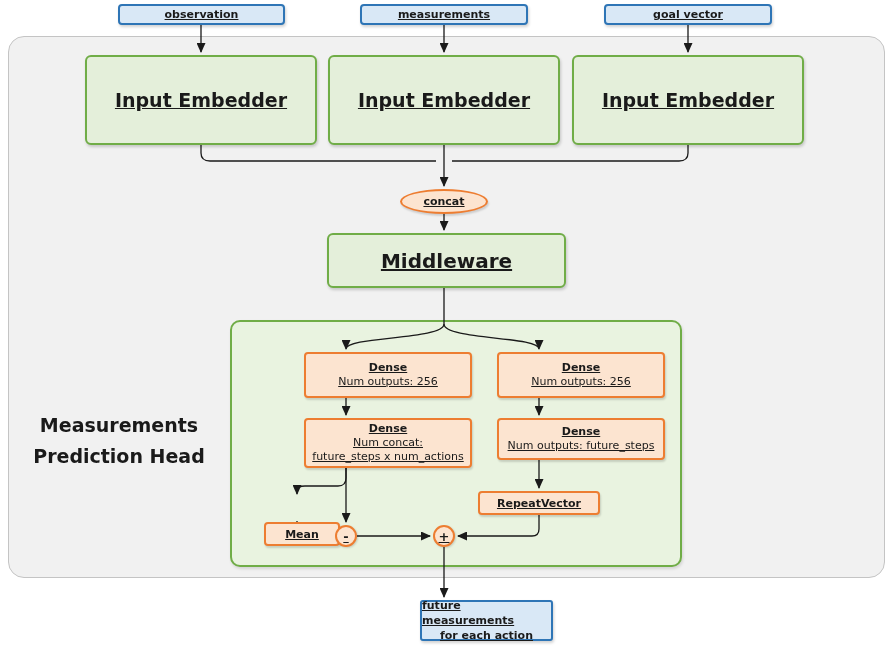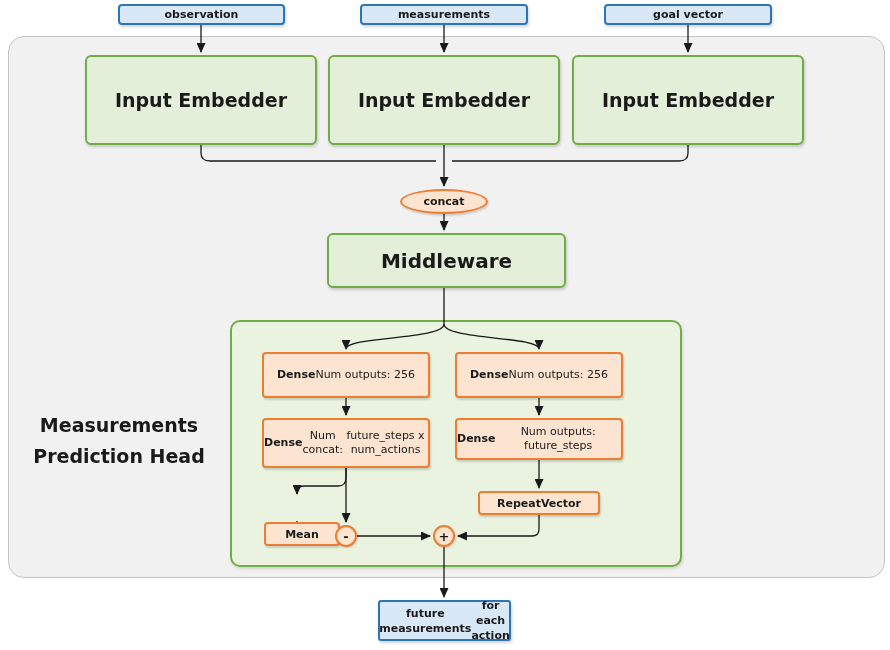--- a/index.html
+++ b/index.html
@@ -2,22 +2,22 @@
 <html><head>
 <meta charset="utf-8">
 <style>
   html,body{margin:0;padding:0;background:#ffffff;}
   .canvas{
     position:relative;width:890px;height:650px;
     font-family:"DejaVu Sans","Liberation Sans",sans-serif;
     color:#1a1a1a;overflow:hidden;background:#ffffff;
   }
   .abs{position:absolute;box-sizing:border-box;}
-  .center{display:flex;align-items:center;justify-content:center;text-align:center;}
-  .col{flex-direction:row;}
+  .center{display:flex;align-items:center;justify-content:center;text-align:left;text-decoration:underline;}
+  .col{flex-direction:column;margin-left:42px;}
 
   .gray-panel{
     left:8px;top:36px;width:877px;height:542px;
     background:#f1f1f1;border:1.5px solid #c4c4c4;border-radius:16px;
   }
   .blue-box{
     background:#d9e8f6;border:2px solid #2e75b6;border-radius:4px;
     font-size:11px;font-weight:bold;
     box-shadow:1px 2px 3px rgba(0,0,0,0.18);
   }

